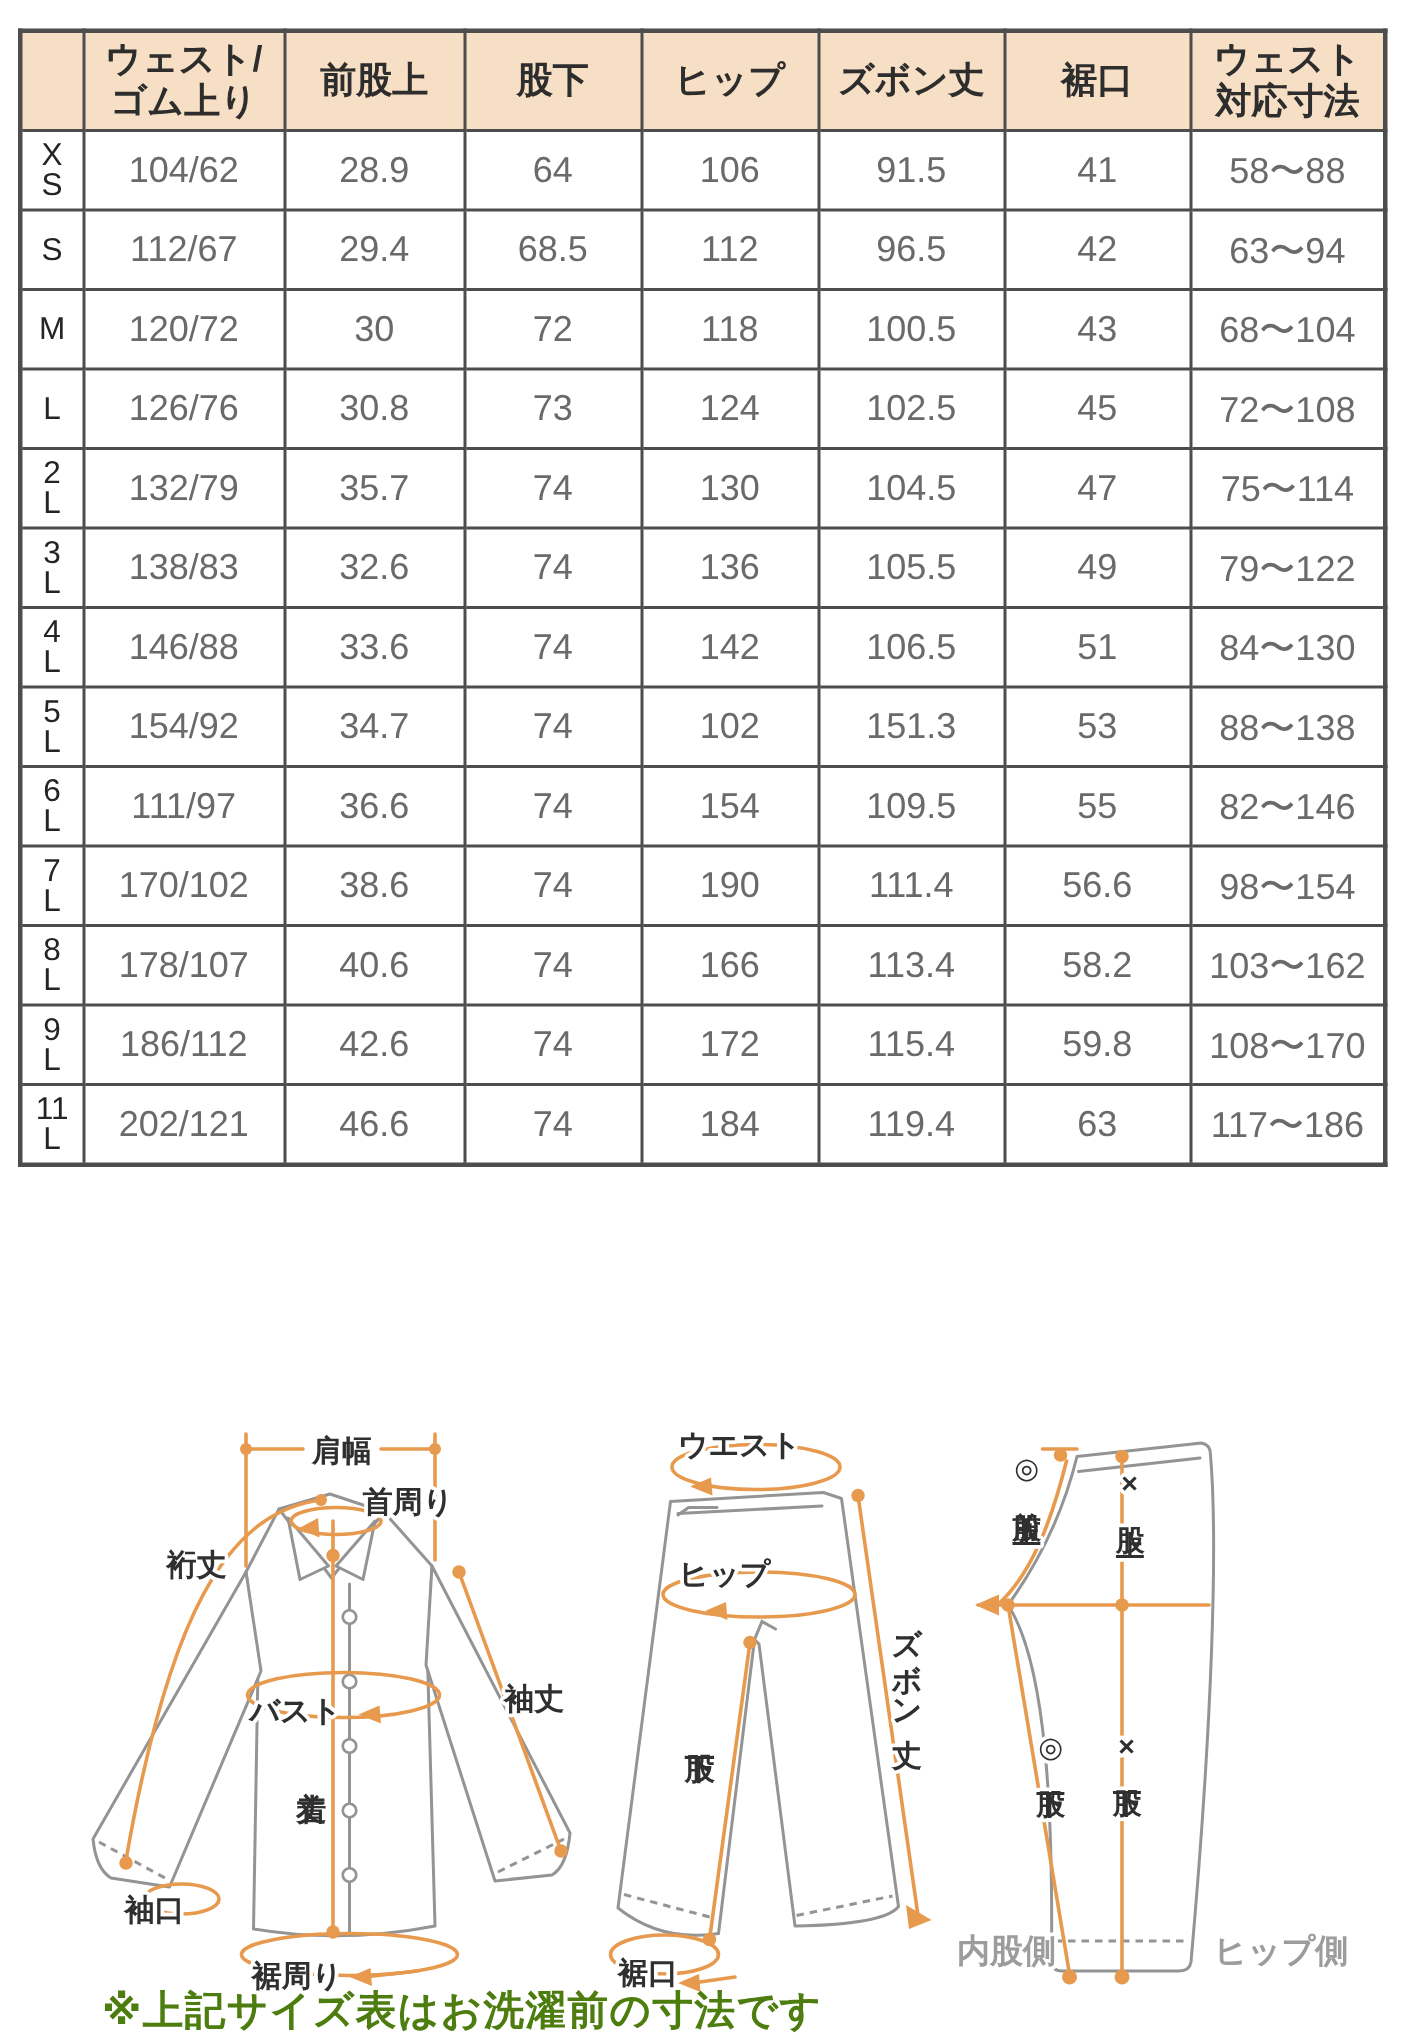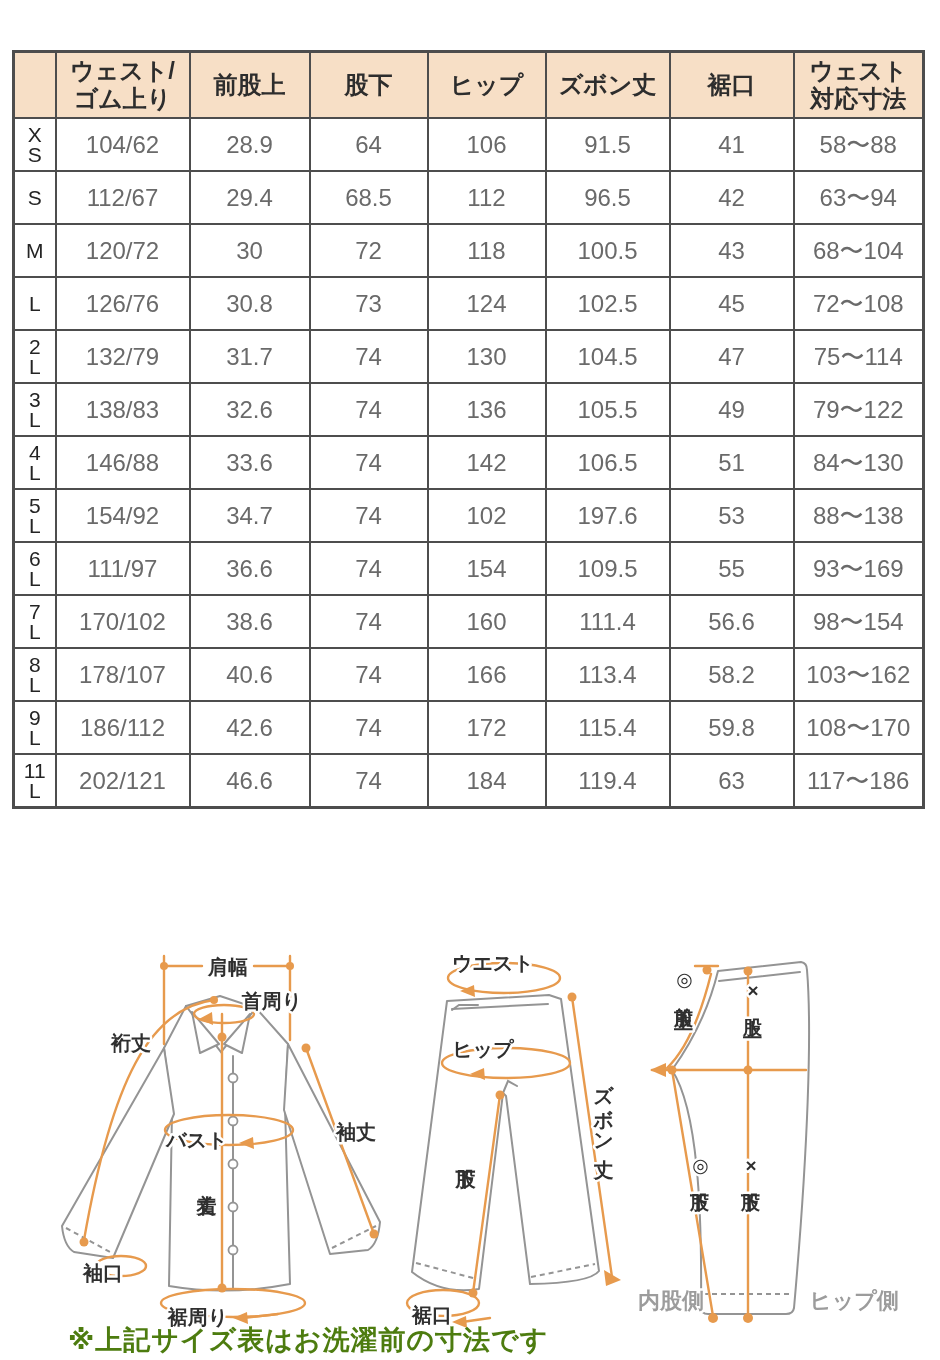--- a/index.html
+++ b/index.html
@@ -1,21 +1,21 @@
 <!DOCTYPE html>
 <html><head>
 <meta charset="utf-8">
 <style>
   html,body { margin:0; padding:0; background:#ffffff; }
   body { width:940px; height:1360px; position:relative; overflow:hidden;
          font-family:"Liberation Sans","DejaVu Sans",sans-serif; }
 
   
   table.size-chart { border-collapse:collapse; position:absolute; left:12px; top:19px;
-                     table-layout:fixed; border:3px solid #4d4d4d;margin-top:31px; }
+                     table-layout:fixed; border:3px solid #4d4d4d; }
   .size-chart th, .size-chart td { border:2px solid #4d4d4d; text-align:center;
                      vertical-align:middle; padding:0; }
   .size-chart thead th { background:#f7dfc6; color:#2d2d2d; font-weight:bold;
                      font-size:24px; line-height:1.15; white-space:pre-line; height:64px; }
   .size-chart td.size-cell { font-size:21px; color:#242424; white-space:pre-line;
                      line-height:0.95; height:51px; }
   .size-chart td.val-cell  { font-size:24px; color:#6a6a6a; }
 
   
   svg.diagrams { position:absolute; left:0; top:935px; }
@@ -103,21 +103,21 @@
     <td class="val-cell">73</td>
     <td class="val-cell">124</td>
     <td class="val-cell">102.5</td>
     <td class="val-cell">45</td>
     <td class="val-cell">72〜108</td>
   </tr>
       <tr>
     <td class="size-cell">2
 L</td>
     <td class="val-cell">132/79</td>
-    <td class="val-cell">31.7</td>
+    <td class="val-cell">35.7</td>
     <td class="val-cell">74</td>
     <td class="val-cell">130</td>
     <td class="val-cell">104.5</td>
     <td class="val-cell">47</td>
     <td class="val-cell">75〜114</td>
   </tr>
       <tr>
     <td class="size-cell">3
 L</td>
     <td class="val-cell">138/83</td>
@@ -139,42 +139,42 @@
     <td class="val-cell">51</td>
     <td class="val-cell">84〜130</td>
   </tr>
       <tr>
     <td class="size-cell">5
 L</td>
     <td class="val-cell">154/92</td>
     <td class="val-cell">34.7</td>
     <td class="val-cell">74</td>
     <td class="val-cell">102</td>
-    <td class="val-cell">197.6</td>
+    <td class="val-cell">151.3</td>
     <td class="val-cell">53</td>
     <td class="val-cell">88〜138</td>
   </tr>
       <tr>
     <td class="size-cell">6
 L</td>
     <td class="val-cell">111/97</td>
     <td class="val-cell">36.6</td>
     <td class="val-cell">74</td>
     <td class="val-cell">154</td>
     <td class="val-cell">109.5</td>
     <td class="val-cell">55</td>
-    <td class="val-cell">93〜169</td>
+    <td class="val-cell">82〜146</td>
   </tr>
       <tr>
     <td class="size-cell">7
 L</td>
     <td class="val-cell">170/102</td>
     <td class="val-cell">38.6</td>
     <td class="val-cell">74</td>
-    <td class="val-cell">160</td>
+    <td class="val-cell">190</td>
     <td class="val-cell">111.4</td>
     <td class="val-cell">56.6</td>
     <td class="val-cell">98〜154</td>
   </tr>
       <tr>
     <td class="size-cell">8
 L</td>
     <td class="val-cell">178/107</td>
     <td class="val-cell">40.6</td>
     <td class="val-cell">74</td>

